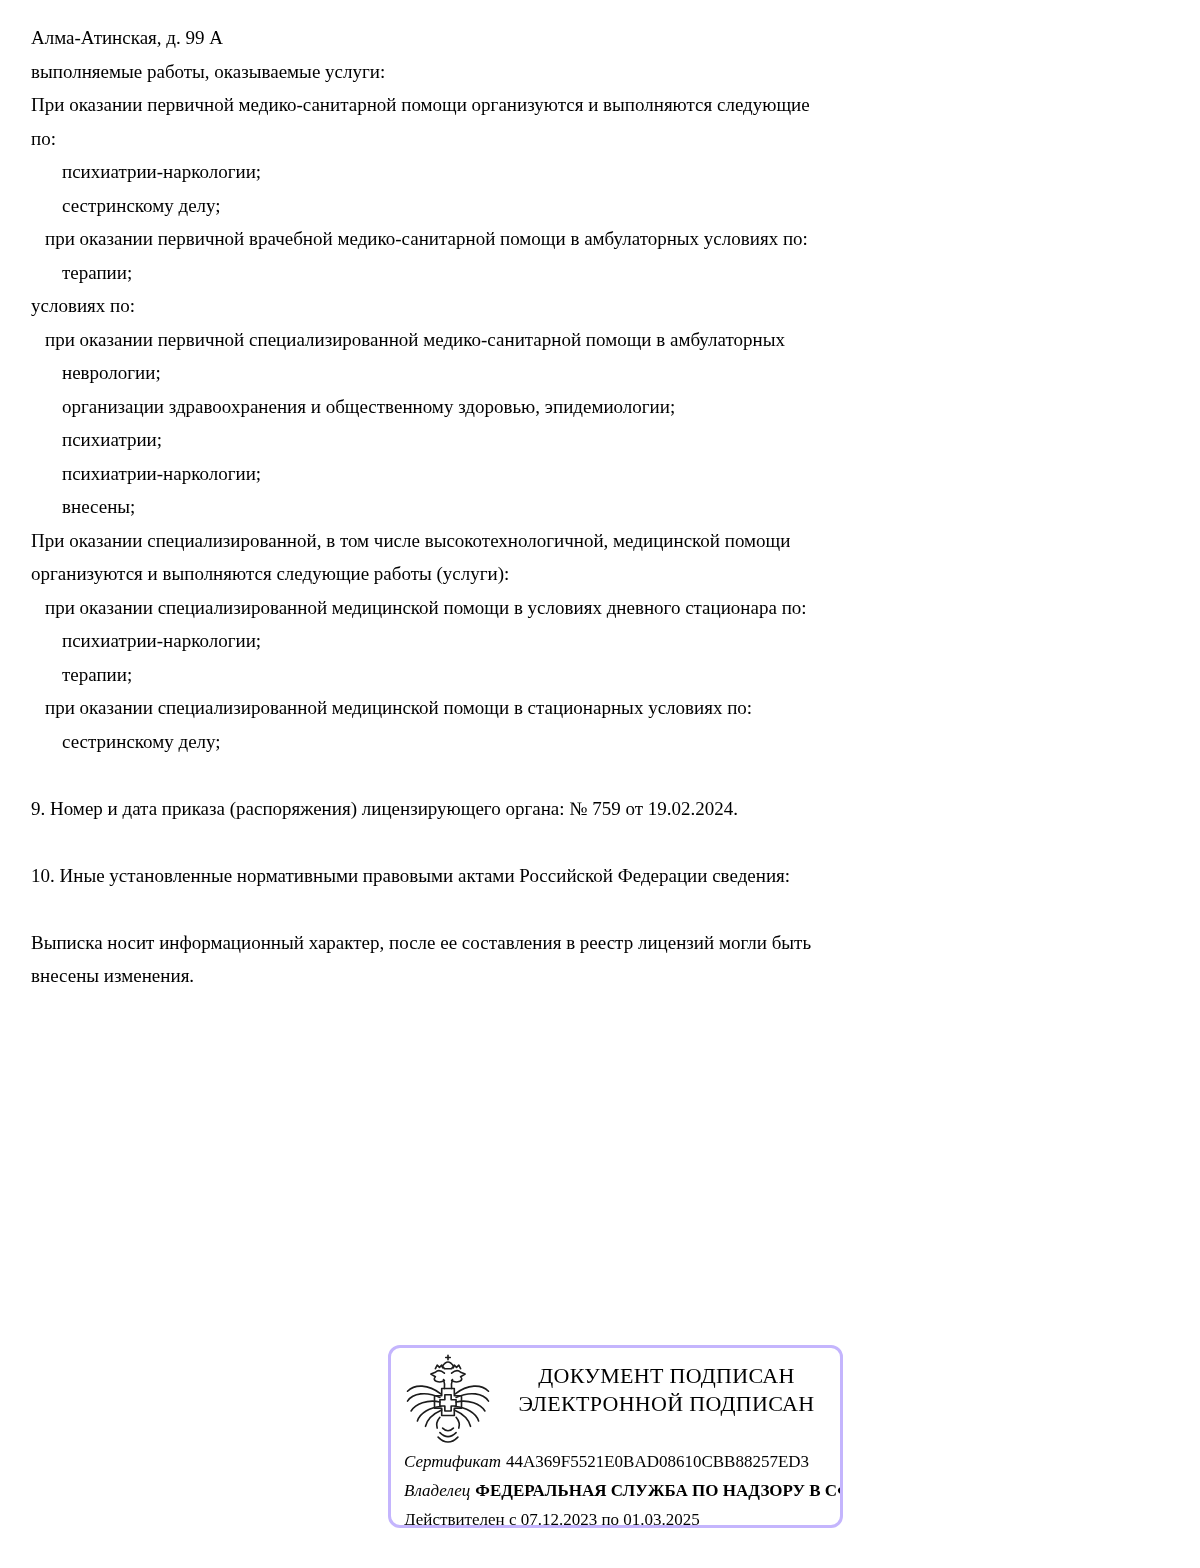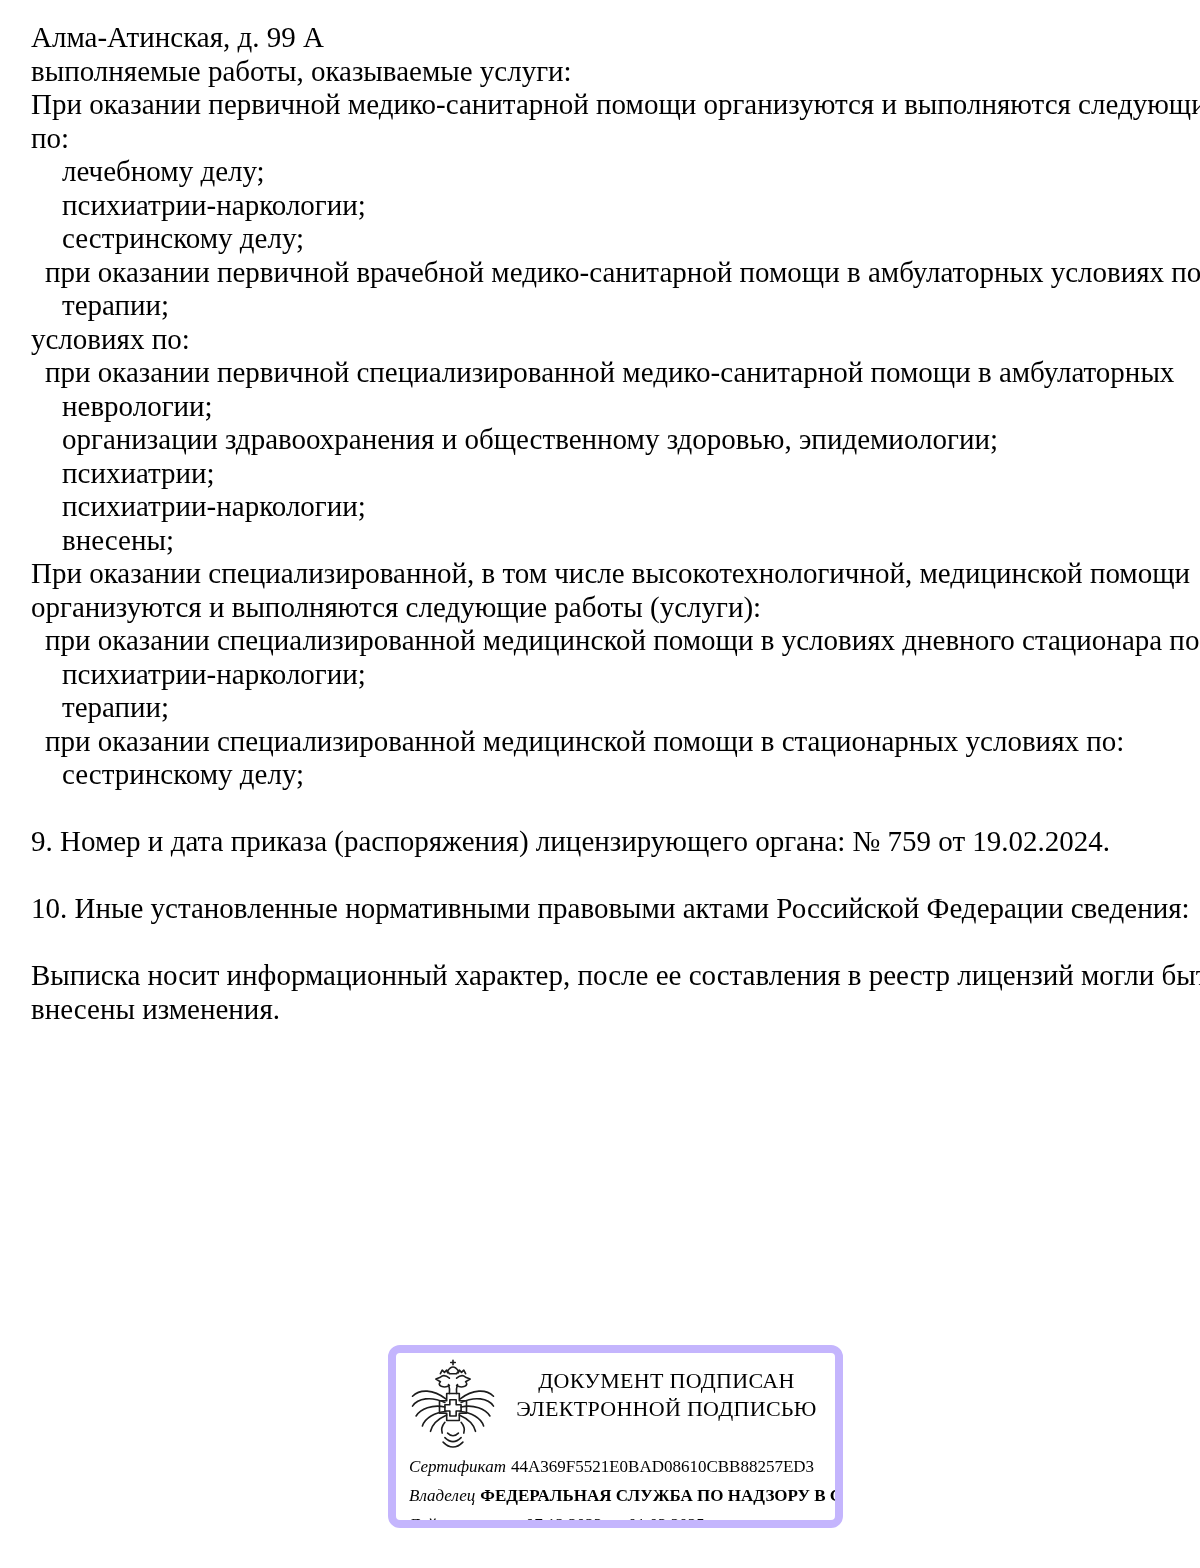--- a/index.html
+++ b/index.html
@@ -10,35 +10,35 @@
     color: #000000;
     font-family: "Liberation Serif", "DejaVu Serif", serif;
     position: relative;
     overflow: hidden;
   }
   .doc-text {
     position: absolute;
     left: 31px;
     top: 21px;
     right: 10px;
-    font-size: 29px;
+    font-size: 19px;
     line-height: 33.5px;
   }
   .line { white-space: pre; height: 33.5px; }
   .ind-1 { padding-left: 14px; }
   .ind-2 { padding-left: 31px; }
 
   .stamp {
     position: absolute;
     left: 388px;
     top: 1345px;
     width: 455px;
     height: 183px;
     box-sizing: border-box;
-    border: 8px solid #c4b5fd;
+    border: 3px solid #c4b5fd;
     border-radius: 12px;
     background: #ffffff;
     overflow: hidden;
   }
   .emblem {
     position: absolute;
     left: 12px;
     top: 6px;
     width: 90px;
     height: 96px;
@@ -68,21 +68,20 @@
 </head>
 <body>
 
 <div class="page">
 
   <div class="doc-text">
       <div class="line ind-0">Алма-Атинская, д. 99 А</div>
       <div class="line ind-0">выполняемые работы, оказываемые услуги:</div>
       <div class="line ind-0">При оказании первичной медико-санитарной помощи организуются и выполняются следующие</div>
       <div class="line ind-0">по:</div>
-      <div class="line ind-2">лечебному делу;</div>
       <div class="line ind-2">психиатрии-наркологии;</div>
       <div class="line ind-2">сестринскому делу;</div>
       <div class="line ind-1">при оказании первичной врачебной медико-санитарной помощи в амбулаторных условиях по:</div>
       <div class="line ind-2">терапии;</div>
       <div class="line ind-0">условиях по:</div>
       <div class="line ind-1">при оказании первичной специализированной медико-санитарной помощи в амбулаторных</div>
       <div class="line ind-2">неврологии;</div>
       <div class="line ind-2">организации здравоохранения и общественному здоровью, эпидемиологии;</div>
       <div class="line ind-2">психиатрии;</div>
       <div class="line ind-2">психиатрии-наркологии;</div>
@@ -127,21 +126,21 @@
         <path d="M46.5 45 h7 v5.5 h5.5 v7 h-5.5 v5.5 h-7 v-5.5 h-5.5 v-7 h5.5 z"></path>
         <path d="M41 70 Q36 76 38 82 M59 70 Q64 76 62 82"></path>
         <path d="M44 82 Q50 88 56 82"></path>
         <path d="M41 87 Q50 96 59 87"></path>
         <path d="M39 92 Q50 103 61 92"></path>
       </svg>
     </div>
 
     <div class="stamp-title">
       <div>ДОКУМЕНТ ПОДПИСАН</div>
-      <div>ЭЛЕКТРОННОЙ ПОДПИСЬЮ</div>
+      <div>ЭЛЕКТРОННОЙ ПОДПИСАН</div>
     </div>
 
     <div class="stamp-info">
       <div class="info-line"><span class="lbl">Сертификат</span><span>44A369F5521E0BAD08610CBB88257ED3</span></div>
       <div class="info-line"><span class="lbl">Владелец</span><span class="owner-val">ФЕДЕРАЛЬНАЯ СЛУЖБА ПО НАДЗОРУ В СФЕРЕ</span></div>
       <div class="info-line">Действителен с 07.12.2023 по 01.03.2025</div>
     </div>
   </div>
 
 </div>

